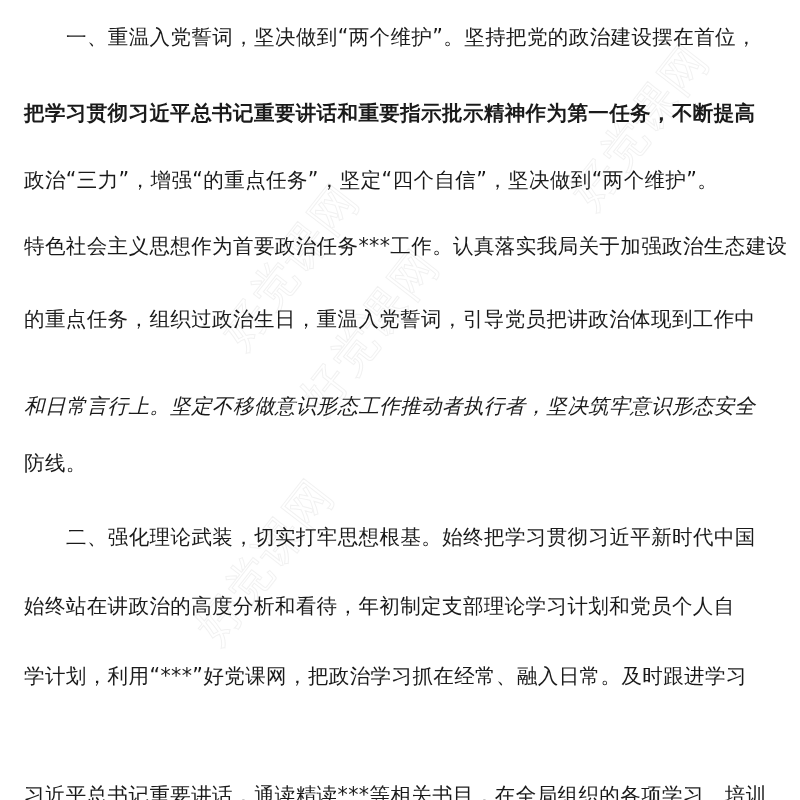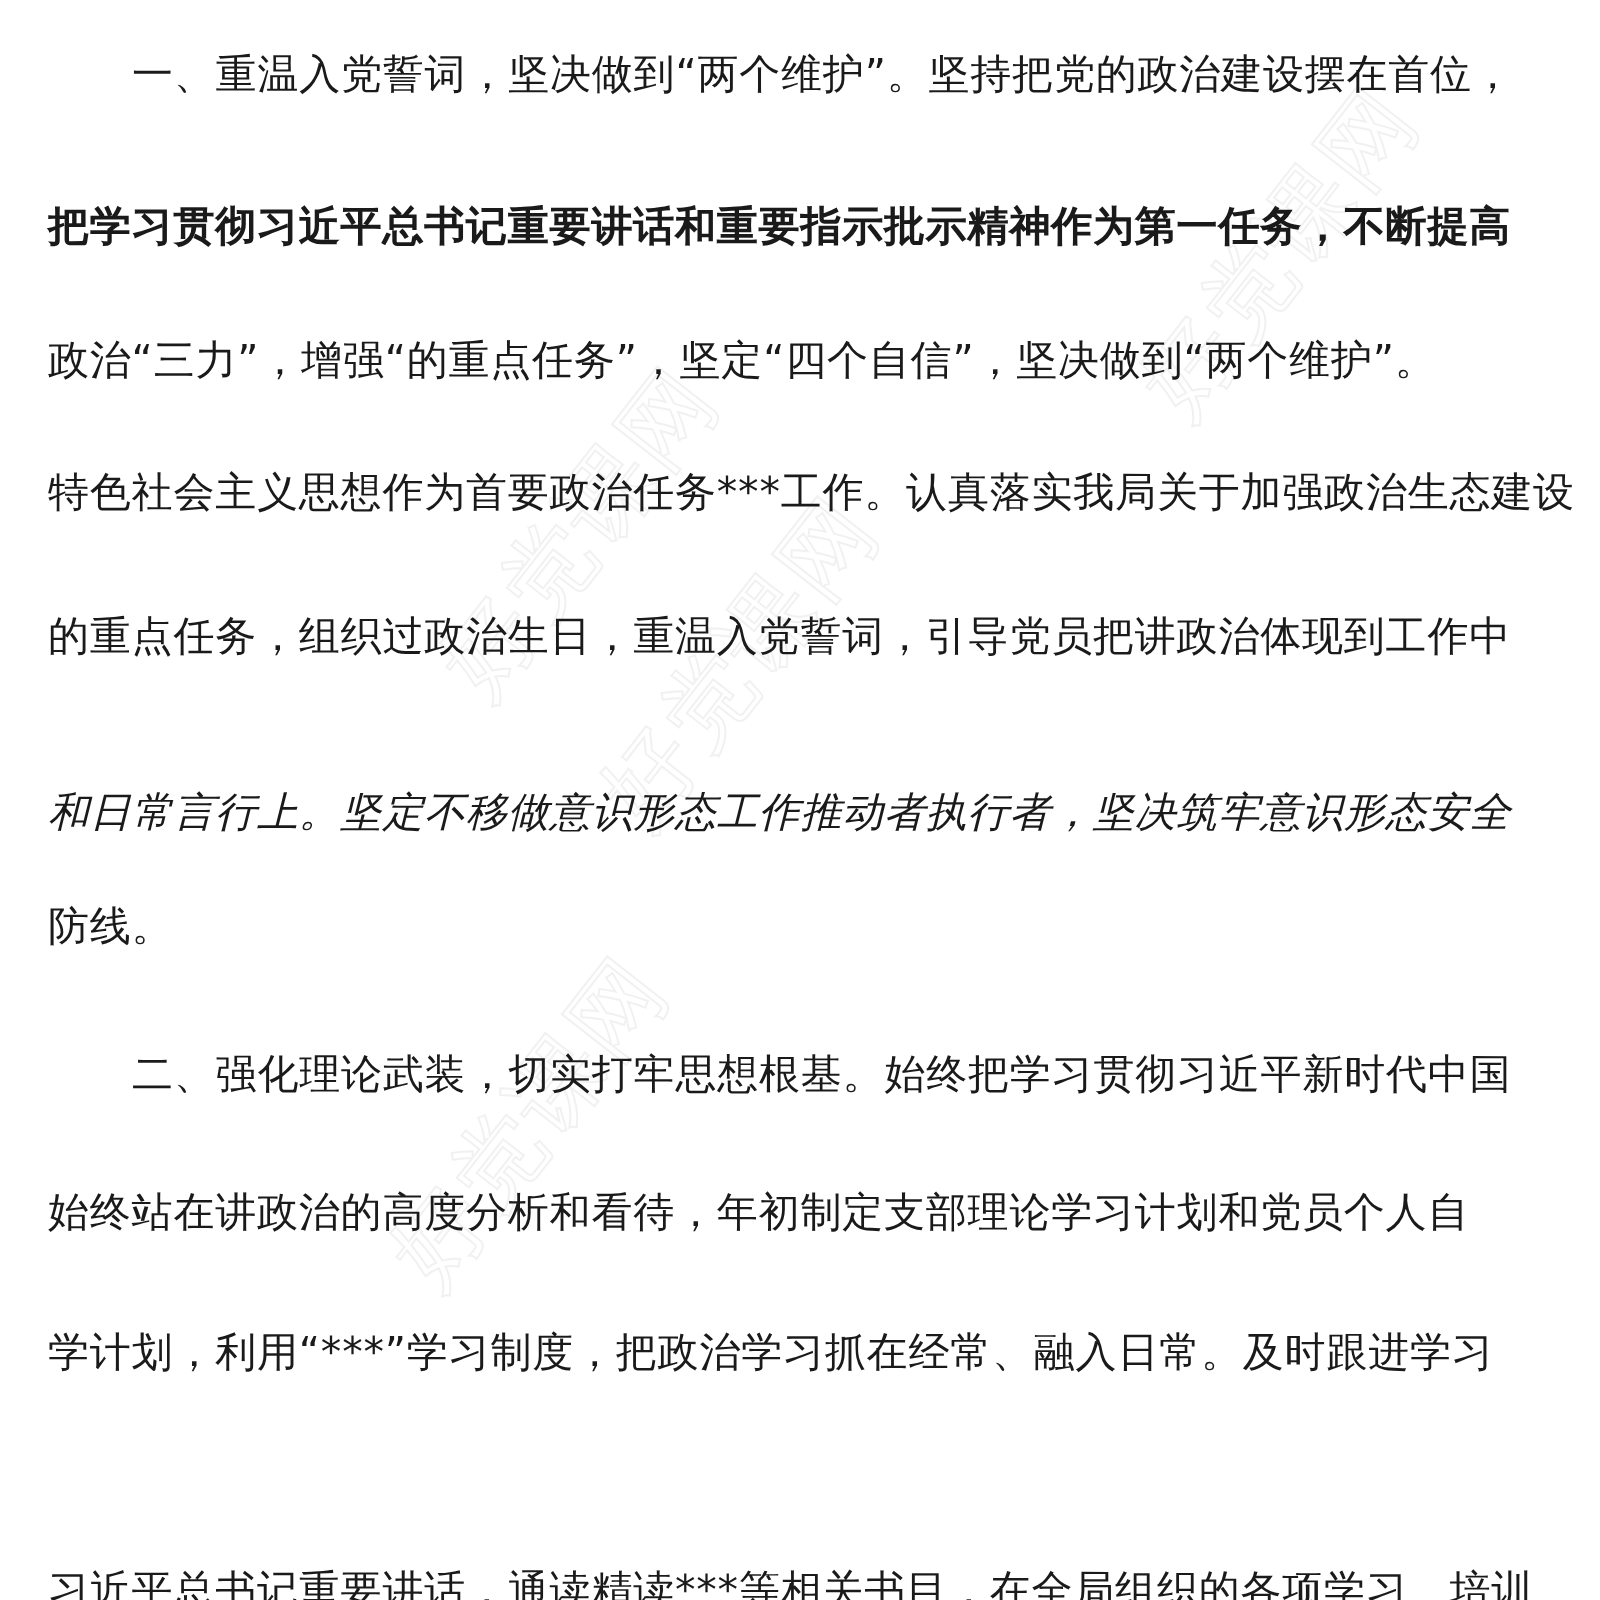--- a/index.html
+++ b/index.html
@@ -63,17 +63,17 @@
     <div class="line" style="top:166px;">政治“三力”，增强“的重点任务”，坚定“四个自信”，坚决做到“两个维护”。</div>
     <div class="line" style="top:232px;">特色社会主义思想作为首要政治任务***工作。认真落实我局关于加强政治生态建设</div>
     <div class="line" style="top:307px;font-family:Liberation Mono, monospace;">的重点任务，组织过政治生日，重温入党誓词，引导党员把讲政治体现到工作中</div>
     <div class="line" style="top:392px;font-style:italic;">和日常言行上。坚定不移做意识形态工作推动者执行者，坚决筑牢意识形态安全</div>
     <div class="line" style="top:449px;text-align:center;">防线。</div>
   </div>
 
   <div>
     <div class="line indent" style="top:523px;">二、强化理论武装，切实打牢思想根基。始终把学习贯彻习近平新时代中国</div>
     <div class="line" style="top:592px;">始终站在讲政治的高度分析和看待，年初制定支部理论学习计划和党员个人自</div>
-    <div class="line" style="top:662px;">学计划，利用“***”学习制度，把政治学习抓在经常、融入日常。及时跟进学习</div>
+    <div class="line" style="top:662px;">学计划，利用“***”好党课网，把政治学习抓在经常、融入日常。及时跟进学习</div>
     <div class="line" style="top:745px;margin-top:36px;">习近平总书记重要讲话，通读精读***等相关书目，在全局组织的各项学习、培训、</div>
   </div>
 
 </div>
 
 </body></html>

